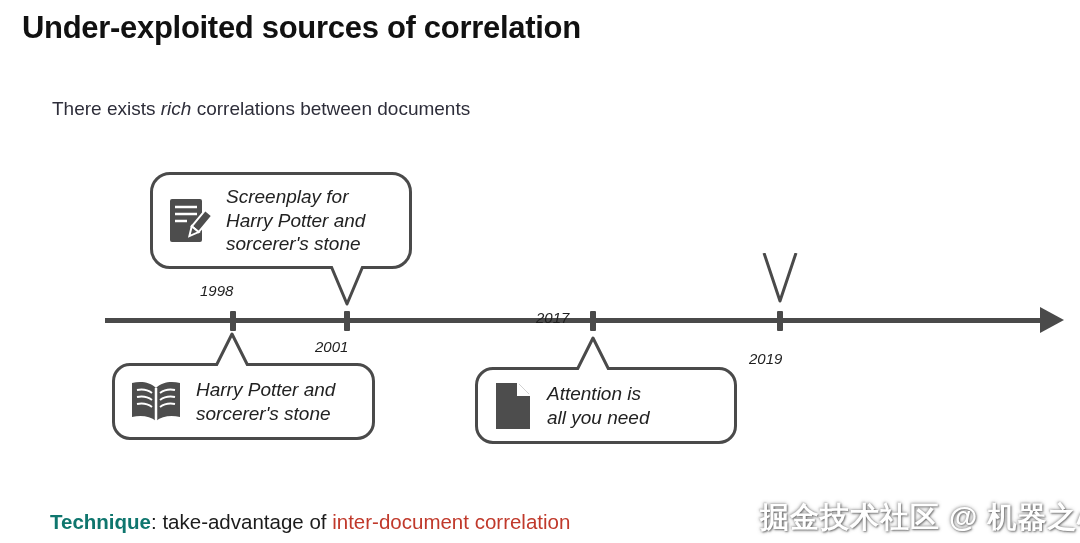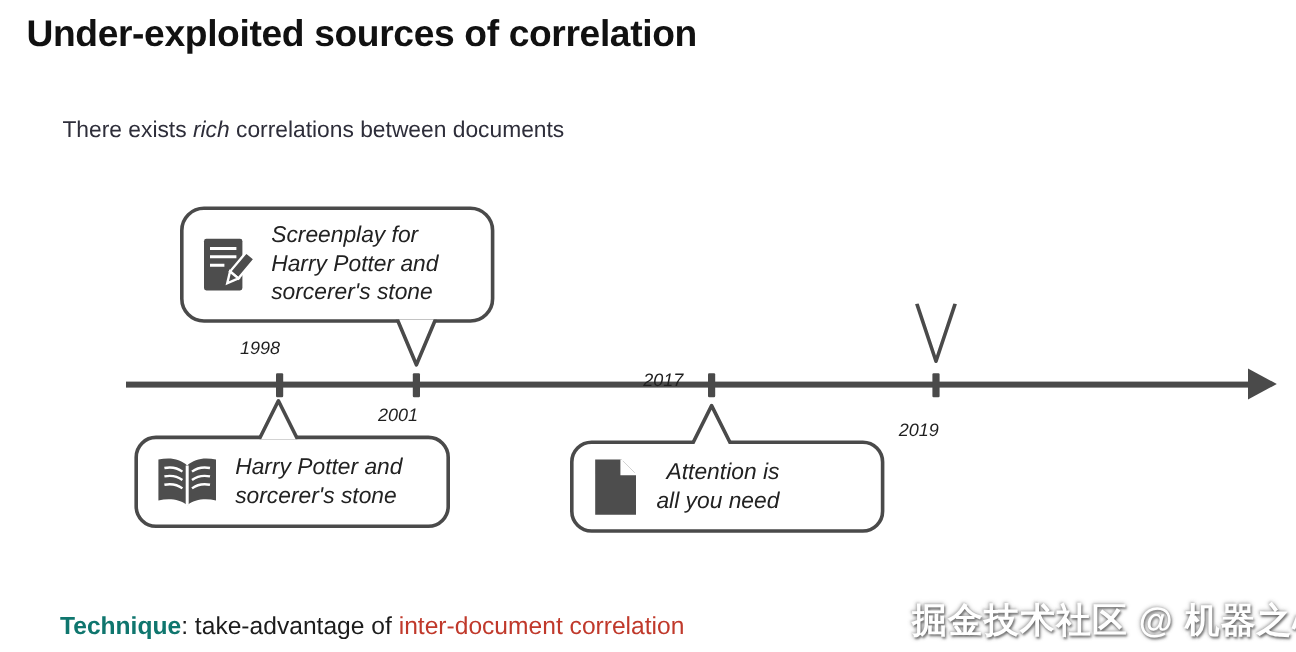--- a/index.html
+++ b/index.html
@@ -72,21 +72,21 @@
     background: #ffffff;
     display: flex;
     align-items: center;
     gap: 13px;
     padding: 8px 14px;
     z-index: 1;
   }
   .bubble-screenplay { left: 150px; top: 172px; width: 262px; height: 97px; border-radius: 20px; }
   .bubble-github     { left: 505px; top: 186px; width: 452px; height: 70px; }
   .bubble-book       { left: 112px; top: 363px; width: 263px; height: 77px; }
-  .bubble-attention  { left: 475px; top: 367px; width: 262px; height: 77px; text-align: right; }
+  .bubble-attention  { left: 475px; top: 367px; width: 262px; height: 77px; }
 
   .bubble-text {
     font-style: italic;
     font-size: 19px;
     line-height: 1.25;
     color: #222222;
     white-space: nowrap;
   }
   .tail {
     position: absolute;

